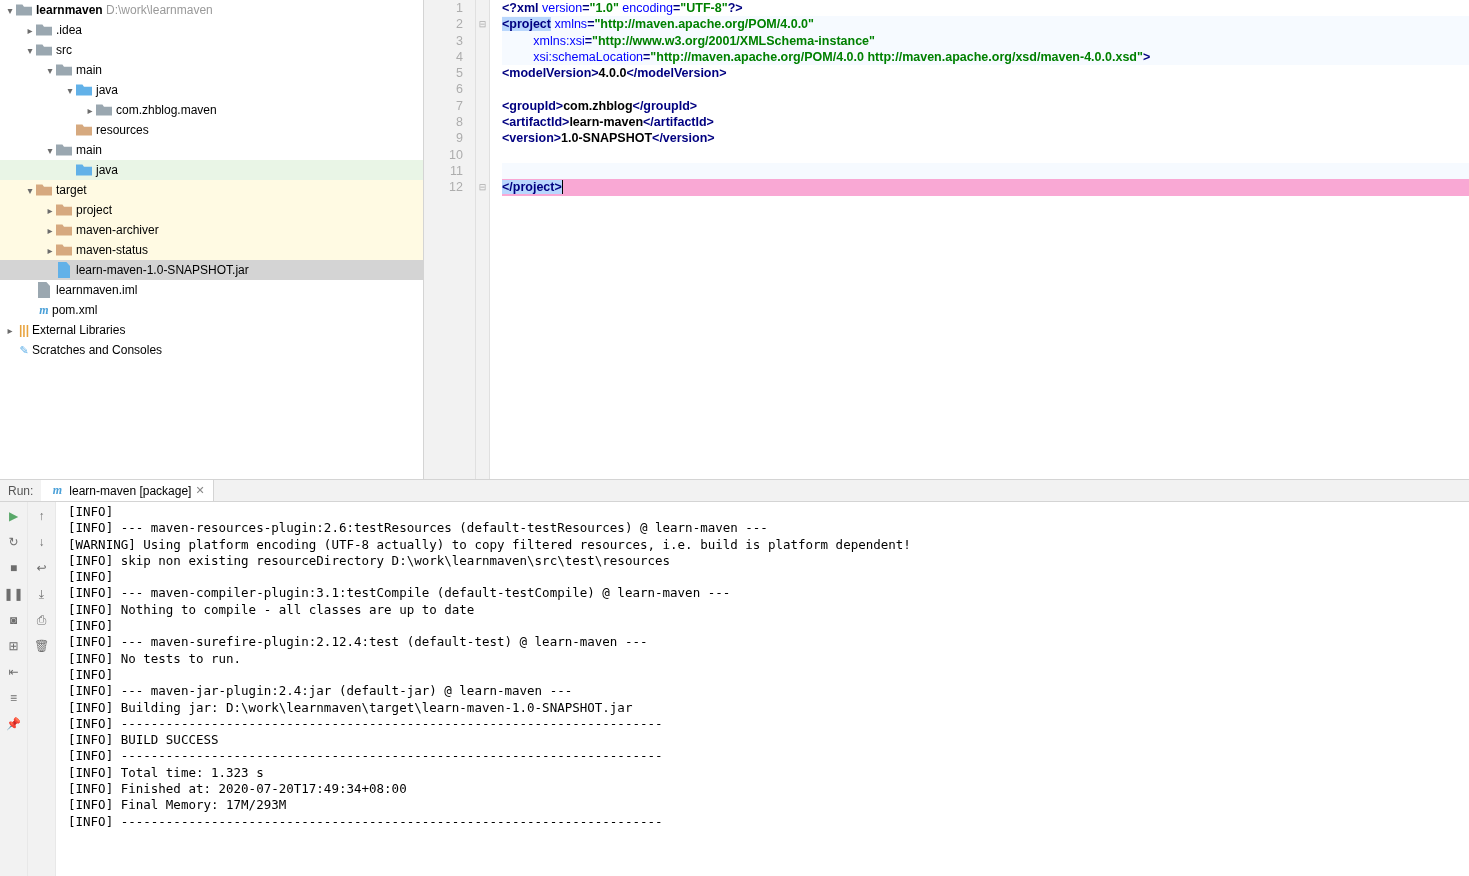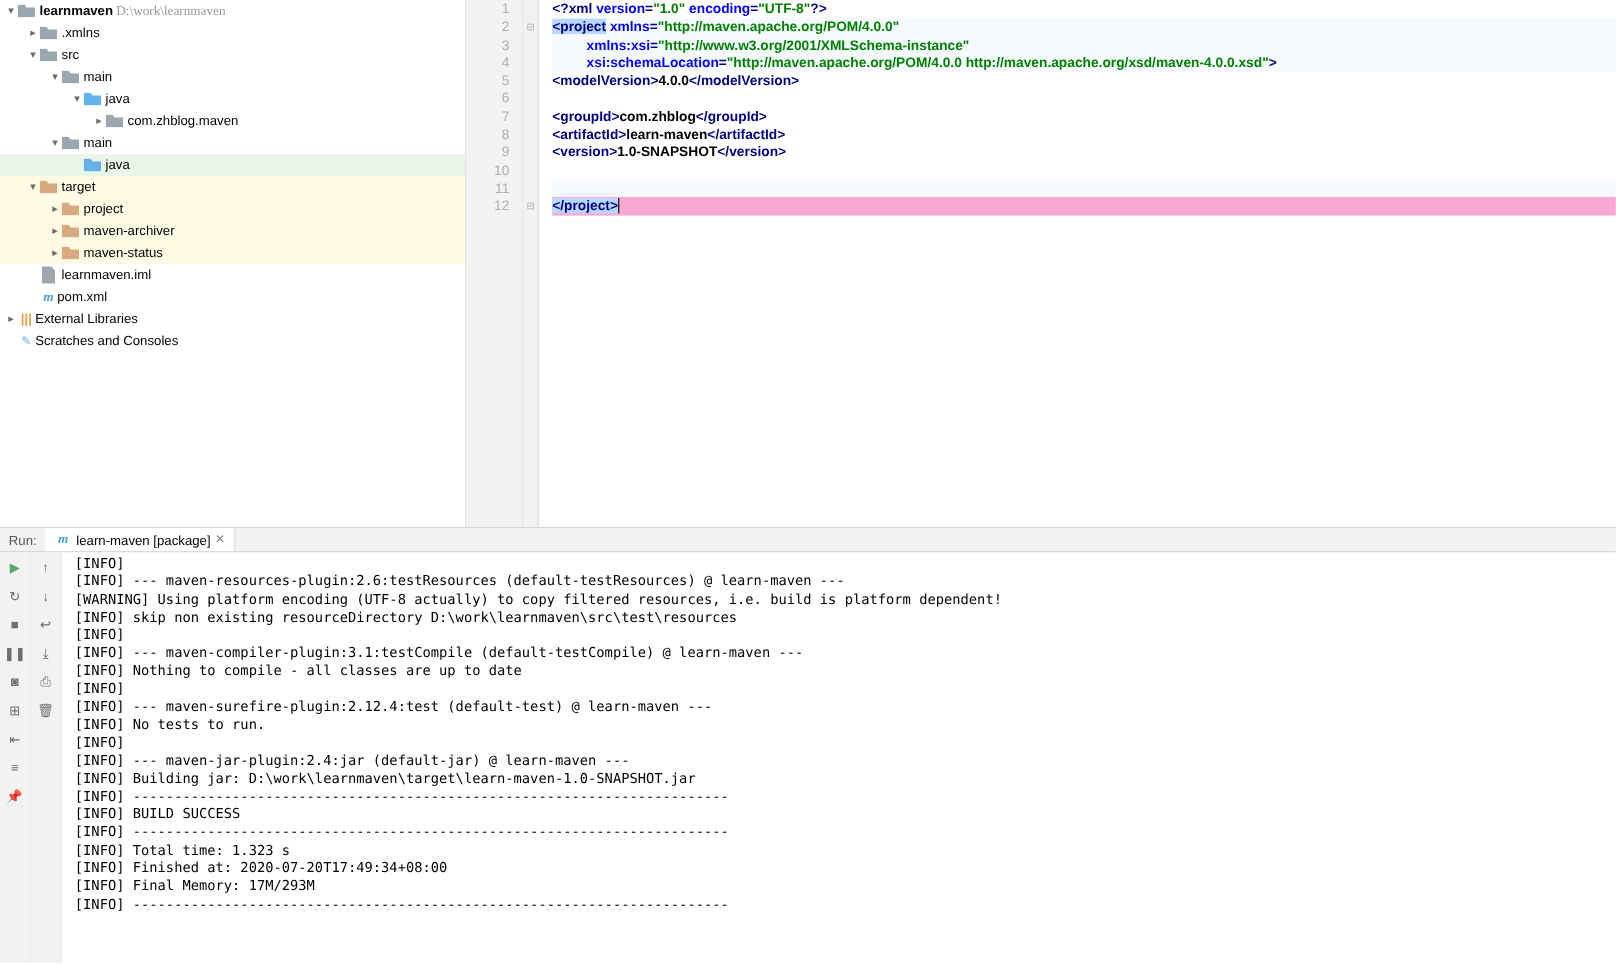--- a/index.html
+++ b/index.html
@@ -16,35 +16,35 @@
 .folder-brn { background:#d6a97f; clip-path:polygon(0 15%,40% 15%,50% 30%,100% 30%,100% 85%,0 85%); border-radius:2px;}
 .folder-blu { background:#62b1e8; clip-path:polygon(0 15%,40% 15%,50% 30%,100% 30%,100% 85%,0 85%); border-radius:2px;}
 .file-grey  { background:#9aa7b0; width:12px; margin-left:2px; margin-right:6px; clip-path:polygon(0 0,70% 0,100% 25%,100% 100%,0 100%);}
 .file-blue  { background:#62b1e8; width:12px; margin-left:2px; margin-right:6px; clip-path:polygon(0 0,70% 0,100% 25%,100% 100%,0 100%);}
 .m-ico      { color:#4aa0d8; font-weight:bold; font-style:italic; font-family:serif; width:16px; text-align:center; }
 .lib-ico    { color:#e8a33d; font-weight:bold; width:16px; text-align:center; }
 .scratch-ico{ color:#62b1e8; font-size:11px; width:16px; text-align:center; }
 .row-sel    { background:#d4d4d4; }
 .row-hl     { background:#fffae3; }
 .row-green  { background:#e9f5e6; }
-.dim        { color:#999;font-family:Liberation Serif, serif; }
+.dim        { color:#999; }
 
 
 .editor { flex:1; display:flex; font-family:Consolas,Menlo,monospace; font-size:12.5px; line-height:16.3px; }
 .gutter { width:52px; background:#f2f2f2; border-right:1px solid #e0e0e0; text-align:right; color:#adadad; padding:0 12px 0 0; }
 .gutter div { height:16.3px; }
 .fold { width:14px; background:#f2f2f2; border-right:1px solid #e0e0e0; color:#adadad; font-size:9px; }
 .fold div { height:16.3px; text-align:center; }
 .code { flex:1; padding-left:12px; white-space:pre; }
 .code .ln { height:16.3px; }
 .bg1 { background:#f6faff; }
 .caret-ln { background:#f9a8d4; }
 .kw  { color:#000080; font-weight:bold; }
 .str { color:#008000; font-weight:bold; }
-.attr{ color:#0000ff; font-weight:bold; }
+.attr{ color:#0000ff; font-weight:normal; }
 .txt { color:#000; font-weight:bold; }
 .sel { background:#b9d7fd; }
 .caret { border-right:1px solid #000; }
 
 
 .run-tabbar { height:22px; background:#f2f2f2; border-bottom:1px solid #d4d4d4; display:flex; align-items:center; font-size:12px; }
 .run-label { padding:0 8px; color:#555;text-align:center; }
 .run-tab { display:flex; align-items:center; height:100%; padding:0 8px; background:#fff; border-right:1px solid #d4d4d4; gap:4px;}
 .close-x { color:#888; font-size:11px; cursor:pointer; }
 
@@ -64,21 +64,21 @@
     <div class="project" id="project-tree">
         <div class="tree-row" style="padding-left: 4px;">
           <span class="tw">▾</span>
           <span class="ic folder"></span>
           <span style="font-weight:bold">learnmaven</span>
           <span class="dim">&nbsp;D:\work\learnmaven</span>
         </div>
         <div class="tree-row" style="padding-left: 24px;">
           <span class="tw">▸</span>
           <span class="ic folder"></span>
-          <span>.xmlns</span>
+          <span>.idea</span>
         </div>
         <div class="tree-row" style="padding-left: 24px;">
           <span class="tw">▾</span>
           <span class="ic folder"></span>
           <span>src</span>
         </div>
         <div class="tree-row" style="padding-left: 44px;">
           <span class="tw">▾</span>
           <span class="ic folder"></span>
           <span>main</span>
@@ -86,20 +86,25 @@
         <div class="tree-row" style="padding-left: 64px;">
           <span class="tw">▾</span>
           <span class="ic folder-blu"></span>
           <span>java</span>
         </div>
         <div class="tree-row" style="padding-left: 84px;">
           <span class="tw">▸</span>
           <span class="ic folder"></span>
           <span>com.zhblog.maven</span>
         </div>
+        <div class="tree-row" style="padding-left: 64px;">
+          <span class="tw"></span>
+          <span class="ic folder-brn"></span>
+          <span>resources</span>
+        </div>
         <div class="tree-row" style="padding-left: 44px;">
           <span class="tw">▾</span>
           <span class="ic folder"></span>
           <span>main</span>
         </div>
         <div class="tree-row row-green" style="padding-left: 64px;">
           <span class="tw"></span>
           <span class="ic folder-blu"></span>
           <span>java</span>
         </div>
@@ -115,20 +120,25 @@
         </div>
         <div class="tree-row row-hl" style="padding-left: 44px;">
           <span class="tw">▸</span>
           <span class="ic folder-brn"></span>
           <span>maven-archiver</span>
         </div>
         <div class="tree-row row-hl" style="padding-left: 44px;">
           <span class="tw">▸</span>
           <span class="ic folder-brn"></span>
           <span>maven-status</span>
+        </div>
+        <div class="tree-row row-sel" style="padding-left: 44px;">
+          <span class="tw"></span>
+          <span class="ic file-blue"></span>
+          <span>learn-maven-1.0-SNAPSHOT.jar</span>
         </div>
         <div class="tree-row" style="padding-left: 24px; text-align: center;">
           <span class="tw"></span>
           <span class="ic file-grey"></span>
           <span>learnmaven.iml</span>
         </div>
         <div class="tree-row" style="padding-left: 24px;">
           <span class="tw"></span>
           <span class="m-ico">m</span>
           <span>pom.xml</span>

